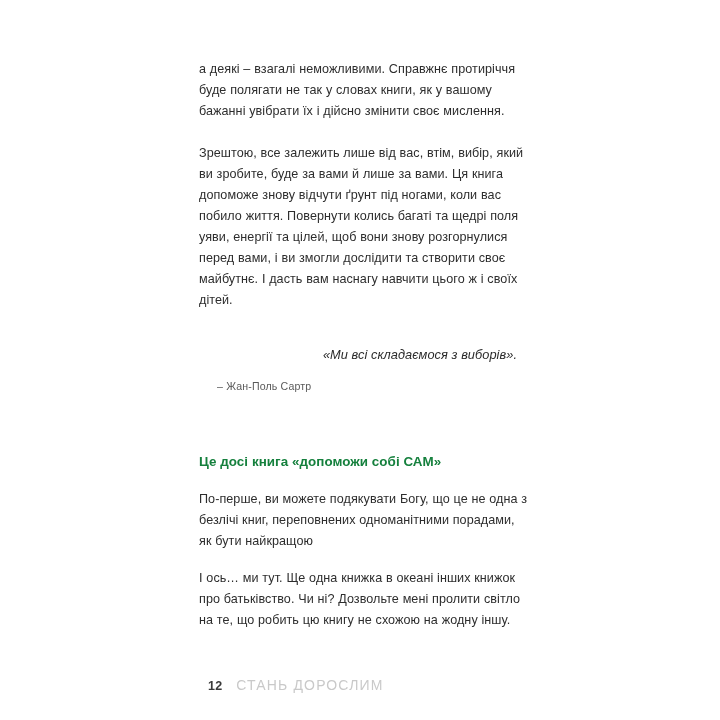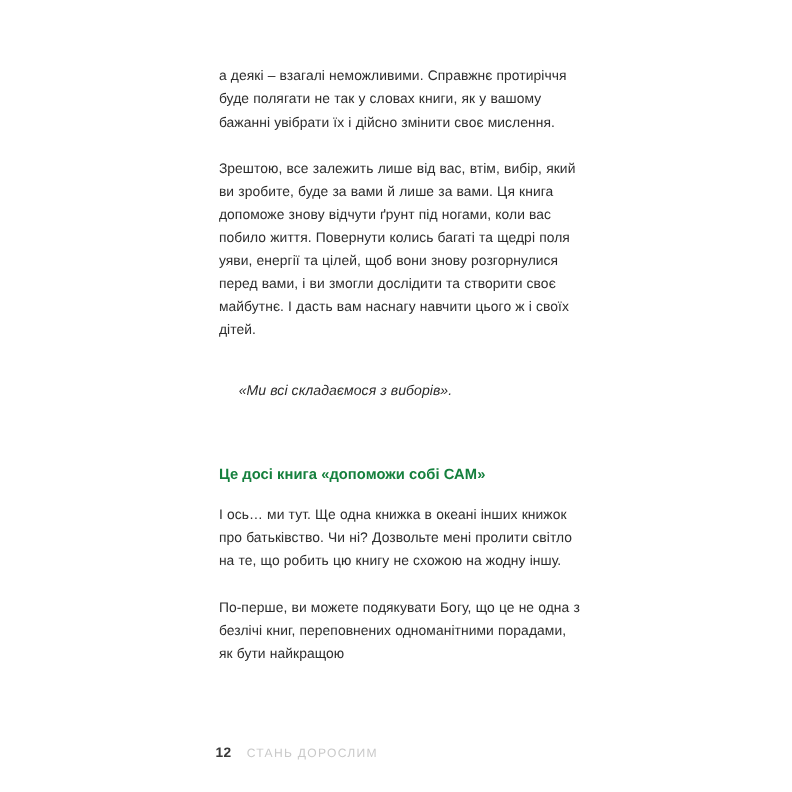--- a/index.html
+++ b/index.html
@@ -53,22 +53,23 @@
     margin: 33px 0 0 0;
     padding-left: 18px;
   }
 
   .quote-text {
     font-family: "Liberation Sans", sans-serif;
     font-style: italic;
     font-size: 12.8px;
     line-height: 21px;
     color: #2b2b2b;
-    margin: 0;
+    margin: 12px;
     letter-spacing: 0.05px;
+    text-align: right;
   }
 
   .quote-attrib {
     font-size: 10.6px;
     line-height: 19px;
     color: #5a5a5a;
     margin: 2px 0 0 0;
     letter-spacing: 0.15px;
   }
 
@@ -76,61 +77,62 @@
     font-size: 13.4px;
     line-height: 20px;
     font-weight: bold;
     color: #15803d;
     margin: 56px 0 17px 0;
     letter-spacing: 0.05px;
   }
 
   .footer {
     position: absolute;
-    left: 196px;
+    left: 208px;
     top: 677px;
     display: flex;
     align-items: baseline;
     gap: 14px;
   }
 
   .footer-page-number {
     font-size: 12.5px;
     font-weight: bold;
     color: #3a3a3a;
     letter-spacing: 0.2px;
   }
 
   .footer-book-title {
-    font-size: 11px;
+    font-size: 14px;
     color: #c9c9c9;
     letter-spacing: 1.15px;
     text-transform: uppercase;
   }
 </style>
 </head>
 <body>
 
 <div class="page">
 
   <div class="text-column">
 
     <p class="para">а деякі – взагалі неможливими. Справжнє протиріччя буде полягати не так у словах книги, як у вашому бажанні увібрати їх і дійсно змінити своє мислення.</p>
 
     <p class="para para-tight">Зрештою, все залежить лише від вас, втім, вибір, який ви зробите, буде за вами й лише за вами. Ця книга допоможе знову відчути ґрунт під ногами, коли вас побило життя. Повернути колись багаті та щедрі поля уяви, енергії та цілей, щоб вони знову розгорнулися перед вами, і ви змогли дослідити та створити своє майбутнє. І дасть вам наснагу навчити цього ж і своїх дітей.</p>
 
     <div class="quote-block">
       <p class="quote-text">«Ми всі складаємося з виборів».</p>
+      <p class="quote-attrib">– Жан-Поль Сартр</p>
     </div>
 
     <h2 class="section-heading">Це досі книга «допоможи собі САМ»</h2>
 
+    <p class="para para-tight">По-перше, ви можете подякувати Богу, що це не одна з безлічі книг, переповнених одноманітними порадами, як бути найкращою</p>
+
     <p class="para">І ось… ми тут. Ще одна книжка в океані інших книжок про батьківство. Чи ні? Дозвольте мені пролити світло на те, що робить цю книгу не схожою на жодну іншу.</p>
-
-    <p class="para para-tight">По-перше, ви можете подякувати Богу, що це не одна з безлічі книг, переповнених одноманітними порадами, як бути найкращою</p>
 
   </div>
 
   <div class="footer">
     <span class="footer-page-number">12</span>
     <span class="footer-book-title">СТАНЬ ДОРОСЛИМ</span>
   </div>
 
 </div>
 

